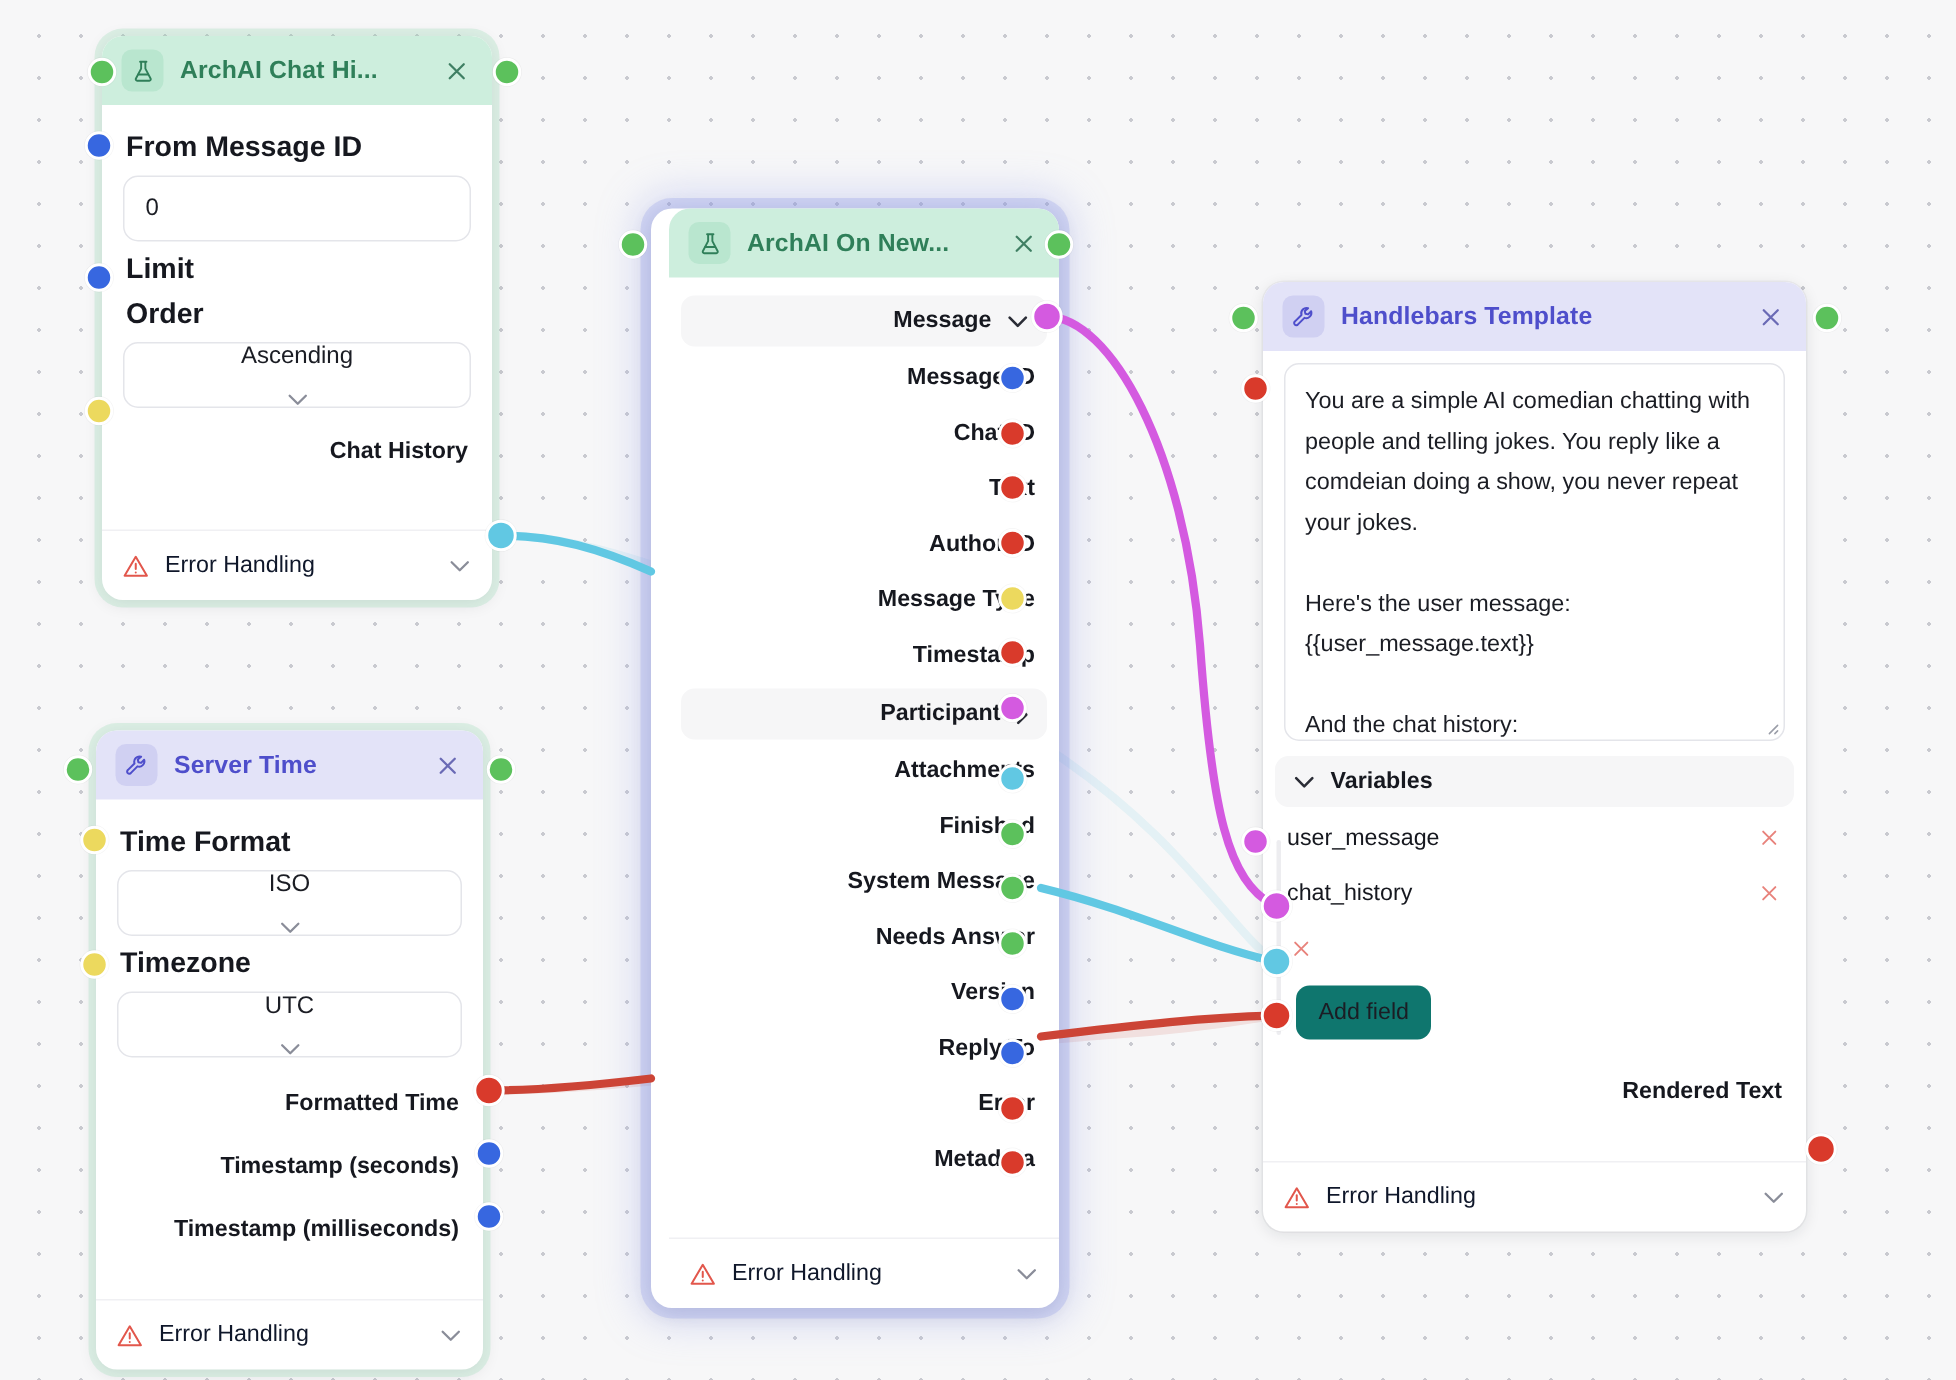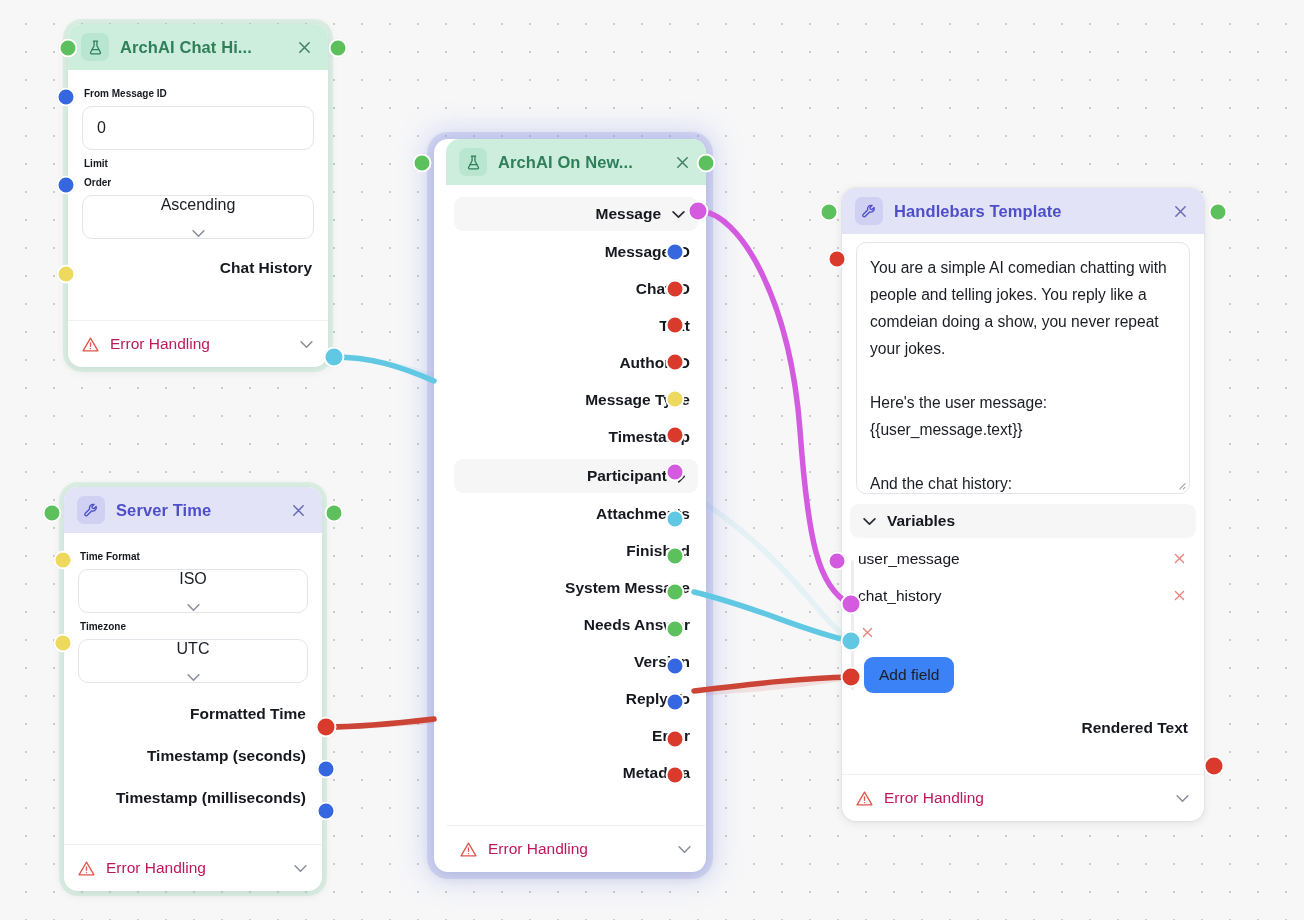--- a/index.html
+++ b/index.html
@@ -75,21 +75,21 @@
   .hdr-close {
     flex: 0 0 auto;
     width: 20px; height: 20px;
     display: flex; align-items: center; justify-content: center;
     cursor: pointer;
   }
 
   .node-body { padding: 10px 14px 4px 14px; }
 
   .field-label {
-    font-size: 10px;
+    font-size: 19px;
     font-weight: 700;
     color: #16181f;
     margin: 8px 0 7px 2px;
   }
 
   .text-input, .select-input {
     box-sizing: border-box;
     width: 100%;
     height: 44px;
     border: 1px solid #e4e5ea;
@@ -164,21 +164,21 @@
     gap: 10px;
     height: 46px;
     margin: 6px 0 0 0;
     padding: 0 14px 0 13px;
     border-top: 1px solid #f0f0f3;
     cursor: pointer;
   }
   .err-label {
     flex: 1 1 auto;
     font-size: 15.5px;
-    color: #be185d;
+    color: #0f172a;
   }
 
   
   .ta-wrap { position: relative; }
   .template-area {
     box-sizing: border-box;
     width: 100%;
     height: 252px;
     border: 1px solid #e4e5ea;
     border-radius: 10px;
@@ -208,21 +208,21 @@
   .var-del {
     width: 18px; height: 18px; margin-right: 2px;
     display: flex; align-items: center; justify-content: center;
     cursor: pointer;
   }
 
   .add-field {
     margin: 6px 0 4px 8px;
     display: inline-flex; align-items: center;
     height: 36px; padding: 0 15px;
-    background: #3b82f6;
+    background: #0f766e;
     border: none; border-radius: 9px;
     font-size: 15.5px; color: #1b1d24;
     cursor: pointer;
     font-family: "Liberation Sans", sans-serif;
   }
 </style>
 </head>
 <body>
 
 <div id="canvas">

